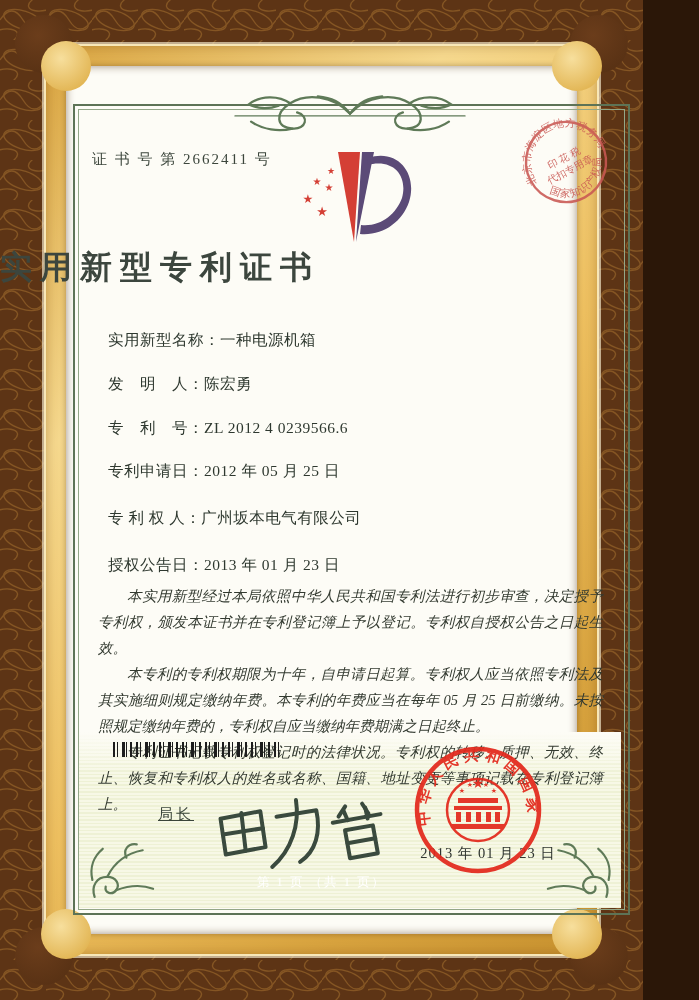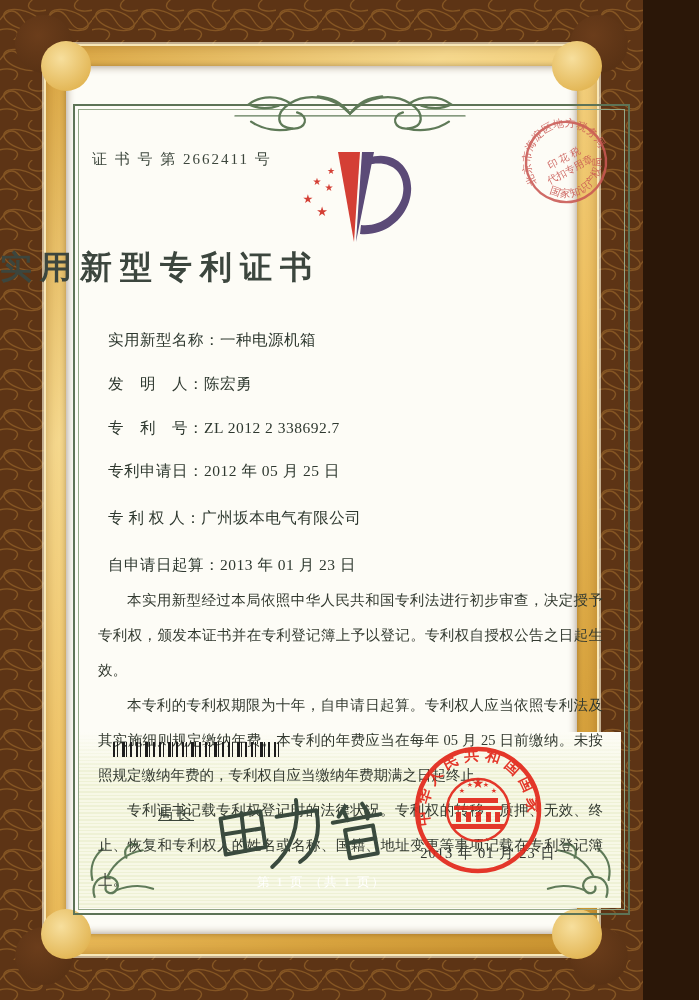--- a/index.html
+++ b/index.html
@@ -31,21 +31,21 @@
   .inner-border .thin{position:absolute;inset:3px;border:1px solid #93a788;}
   .ornament{position:absolute;}
   .cert-number{position:absolute;left:92px;top:150px;font-size:15px;letter-spacing:2px;color:#3c463c;}
   .logo{position:absolute;left:298px;top:146px;}
   .tax-stamp{position:absolute;left:514px;top:110px;opacity:.88;}
   .doc-title{position:absolute;left:0;right:0;top:246px;
     font-size:32px;font-weight:bold;letter-spacing:8px;color:#3c463e;}
   .field{position:absolute;left:108px;font-size:15.5px;color:#2e382f;letter-spacing:.5px;}
   .f0{top:330px;} .f1{top:374px;} .f2{top:418px;} .f3{top:461px;} .f4{top:508px;} .f5{top:555px;}
   .body-text{position:absolute;left:98px;top:583px;width:505px;font-size:14.5px;
-    line-height:35px;text-align:justify;color:#333a30;}
+    line-height:26px;text-align:justify;color:#333a30;font-style:italic;}
   .body-text p{margin:0;text-indent:2em;}
   .barcode{position:absolute;left:113px;top:742px;width:166px;height:15px;
     background:repeating-linear-gradient(90deg,
       #1d1d1d 0 2px, rgba(0,0,0,0) 2px 4px, #1d1d1d 4px 5px, rgba(0,0,0,0) 5px 9px,
       #1d1d1d 9px 12px, rgba(0,0,0,0) 12px 13px, #1d1d1d 13px 14px, rgba(0,0,0,0) 14px 17px,
       #1d1d1d 17px 19px, rgba(0,0,0,0) 19px 23px);}
   .director{position:absolute;left:158px;top:805px;font-size:15px;letter-spacing:3px;color:#3a443a;text-decoration:underline;}
   .signature{position:absolute;left:205px;top:788px;transform:rotate(-2deg);}
   .issue-seal{position:absolute;left:409px;top:741px;opacity:.93;z-index:8;}
   .seal-date{position:absolute;left:412px;top:844px;width:152px;text-align:center;
@@ -153,24 +153,24 @@
         </text>
         <text x="0" y="-1" font-size="10" text-anchor="middle">印 花 税</text>
         <text x="0" y="12" font-size="10" text-anchor="middle">代扣专用章</text>
       </g>
     </svg>
 
     <div class="doc-title">实用新型专利证书</div>
 
     <div class="field f0"><span>实用新型名称：</span><span>一种电源机箱</span></div>
     <div class="field f1"><span>发　明　人：</span><span>陈宏勇</span></div>
-    <div class="field f2"><span>专　利　号：</span><span>ZL 2012 2 338692.7</span></div>
+    <div class="field f2"><span>专　利　号：</span><span>ZL 2012 4 0239566.6</span></div>
     <div class="field f3"><span>专利申请日：</span><span>2012 年 05 月 25 日</span></div>
     <div class="field f4"><span>专 利 权 人：</span><span>广州坂本电气有限公司</span></div>
-    <div class="field f5"><span>自申请日起算：</span><span>2013 年 01 月 23 日</span></div>
+    <div class="field f5"><span>授权公告日：</span><span>2013 年 01 月 23 日</span></div>
 
     <div class="body-text">
       <p>本实用新型经过本局依照中华人民共和国专利法进行初步审查，决定授予专利权，颁发本证书并在专利登记簿上予以登记。专利权自授权公告之日起生效。</p>
       <p>本专利的专利权期限为十年，自申请日起算。专利权人应当依照专利法及其实施细则规定缴纳年费。本专利的年费应当在每年 05 月 25 日前缴纳。未按照规定缴纳年费的，专利权自应当缴纳年费期满之日起终止。</p>
       <p>专利证书记载专利权登记时的法律状况。专利权的转移、质押、无效、终止、恢复和专利权人的姓名或名称、国籍、地址变更等事项记载在专利登记簿上。</p>
     </div>
 
     <div class="barcode"></div>
 
     <div class="director">局长</div>

